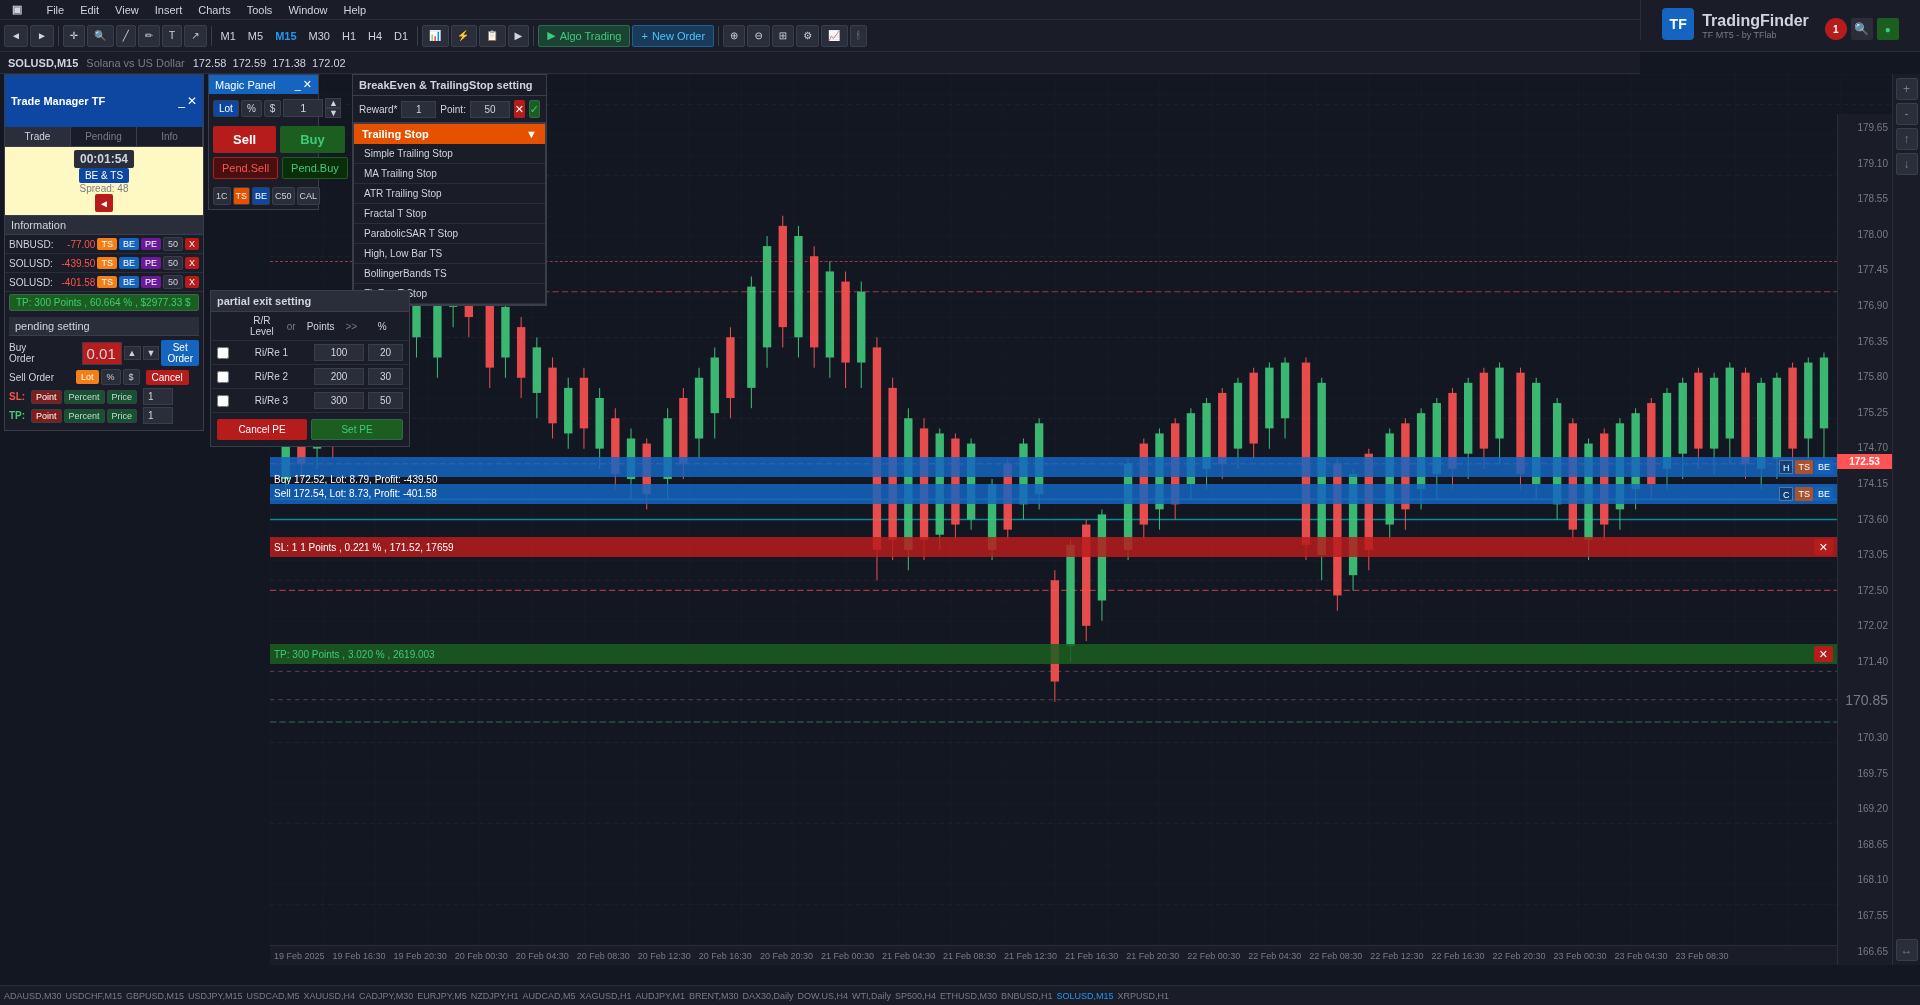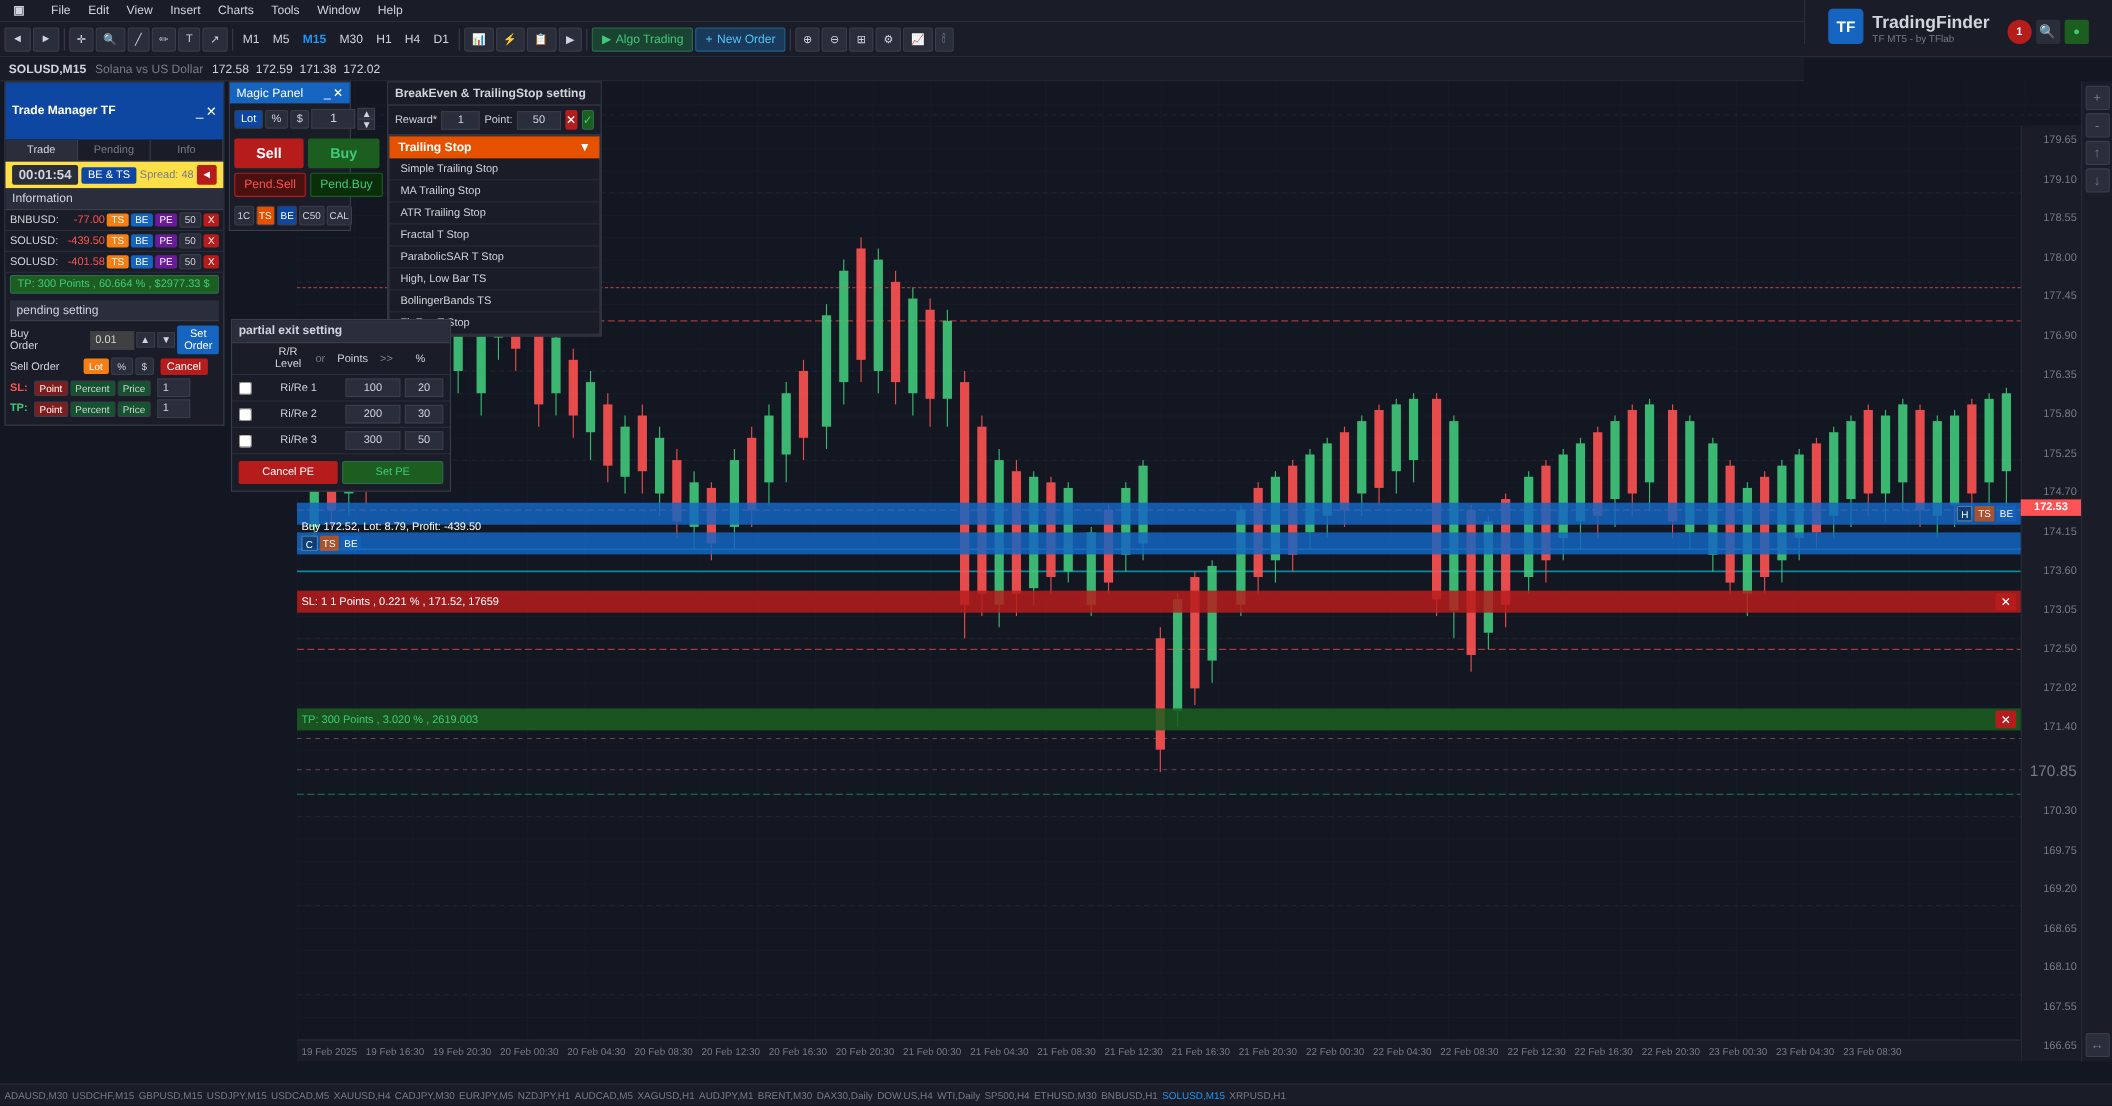--- a/index.html
+++ b/index.html
@@ -28,21 +28,21 @@
     .bottom-bar { position: absolute; bottom: 0; left: 0; right: 0; height: 20px; background: #1a1d27; border-top: 1px solid #2a2d3a; display: flex; align-items: center; padding: 0 4px; gap: 4px; overflow: hidden; }
     .bottom-symbol { color: #787b86; font-size: 9px; cursor: pointer; white-space: nowrap; }
     .bottom-symbol.active { color: #2196F3; }
     
     
     .trade-manager { position: absolute; top: 74px; left: 4px; width: 200px; background: #1a1d27; border: 1px solid #3a3d4a; z-index: 50; }
     .panel-header { background: #0d47a1; color: white; padding: 19px 6px; font-size: 11px; font-weight: bold; display: flex; justify-content: space-between; align-items: center; }
     .panel-tabs { display: flex; background: #1a1d27; border-bottom: 1px solid #3a3d4a; }
     .panel-tab { flex: 1; text-align: center; padding: 4px 2px; font-size: 10px; cursor: pointer; color: #787b86; border-right: 1px solid #3a3d4a; }
     .panel-tab.active { color: #d1d4dc; background: #2a2d3a; }
-    .timer-row { display: flex; justify-content: space-between; align-items: center; padding: 3px 6px; background: #fde047; }
+    .timer-row { display: flex; justify-content: space-between; align-items: center; padding: 3px 6px; background: #fef9c3; flex-direction: column; }
     .timer-display { background: #2a2d3a; padding: 2px 6px; font-size: 12px; font-weight: bold; color: #d1d4dc; border-radius: 2px; }
     .be-ts-btn { background: #0d47a1; color: white; border: none; padding: 2px 6px; font-size: 10px; cursor: pointer; border-radius: 2px; }
     .spread-text { font-size: 10px; color: #787b86; }
     
     
     .info-section { background: #1a1d27; }
     .info-header { background: #2a2d3a; padding: 3px 6px; font-size: 11px; color: #d1d4dc; border-top: 1px solid #3a3d4a; border-bottom: 1px solid #3a3d4a; }
     .info-row { display: flex; align-items: center; padding: 2px 4px; gap: 2px; border-bottom: 1px solid #2a2d3a; }
     .info-symbol { color: #d1d4dc; font-size: 10px; flex: 1; }
     .info-value { font-size: 10px; }
@@ -54,21 +54,21 @@
     .btn-x { background: #b71c1c; color: white; border: none; padding: 1px 4px; font-size: 9px; cursor: pointer; border-radius: 2px; }
     
     
     .tp-indicator { background: #1b5e20; color: #40c97a; padding: 2px 6px; font-size: 10px; border: 1px solid #2d6a4f; margin: 2px 4px; border-radius: 2px; cursor: pointer; }
     
     
     .pending-section { padding: 4px; }
     .pending-header { color: #d1d4dc; font-size: 11px; padding: 3px 6px; background: #2a2d3a; border-bottom: 1px solid #3a3d4a; margin-bottom: 4px; }
     .pending-row { display: flex; align-items: center; gap: 2px; margin-bottom: 3px; }
     .pending-label { color: #d1d4dc; font-size: 10px; width: 65px; }
-    .pending-input { background: #404040; border: 1px solid #3a3d4a; color: #d1d4dc; width: 45px; padding: 2px 4px; font-size: 10px; margin-left: 33px; }
+    .pending-input { background: #b91c1c; border: 1px solid #3a3d4a; color: #d1d4dc; width: 45px; padding: 2px 4px; font-size: 15px; margin-left: 33px; }
     .sl-tp-row { display: flex; align-items: center; gap: 2px; margin-bottom: 2px; }
     .sl-label { color: #ff5252; font-size: 10px; width: 20px; font-weight: bold; }
     .tp-label { color: #40c97a; font-size: 10px; width: 20px; font-weight: bold; }
     .type-btn { background: #14532d; border: 1px solid #3a3d4a; color: #d1d4dc; padding: 1px 4px; font-size: 9px; cursor: pointer; border-radius: 2px; }
     .type-btn.active { background: #7f1d1d; color: white; }
     
     
     .magic-panel { position: absolute; top: 74px; left: 208px; width: 111px; background: #1a1d27; border: 1px solid #3a3d4a; z-index: 51; }
     .magic-panel-header { background: #1565c0; color: white; padding: 3px 6px; font-size: 11px; display: flex; justify-content: space-between; align-items: center; }
     .magic-row { display: flex; align-items: center; padding: 4px; gap: 2px; }
@@ -488,20 +488,21 @@
     <span style="flex:1;margin-top:25px;">Buy 172.52, Lot: 8.79, Profit: -439.50</span>
     <div style="display:flex;gap:2px;">
       <button style="background:rgba(0,0,0,0.3);border:1px solid rgba(255,255,255,0.3);color:white;padding:0 3px;font-size:9px;cursor:pointer;border-radius:1px;height:14px;line-height:14px;">H</button>
       <button style="background:rgba(230,81,0,0.7);border:none;color:white;padding:0 3px;font-size:9px;cursor:pointer;border-radius:1px;height:14px;line-height:14px;">TS</button>
       <button style="background:rgba(21,101,192,0.7);border:none;color:white;padding:0 3px;font-size:9px;cursor:pointer;border-radius:1px;height:14px;line-height:14px;">BE</button>
     </div>
   </div>
   
   
   <div style="position:absolute;top:46%;left:0;right:55px;height:20px;background:rgba(21,101,192,0.85);display:flex;align-items:center;padding:0 4px;font-size:10px;color:white;cursor:pointer;">
+    <span style="flex:1;">Sell 172.54, Lot: 8.73, Profit: -401.58</span>
     <div style="display:flex;gap:2px;">
       <button style="background:rgba(0,0,0,0.3);border:1px solid rgba(255,255,255,0.3);color:white;padding:0 3px;font-size:9px;cursor:pointer;border-radius:1px;height:14px;line-height:14px;">C</button>
       <button style="background:rgba(230,81,0,0.7);border:none;color:white;padding:0 3px;font-size:9px;cursor:pointer;border-radius:1px;height:14px;line-height:14px;">TS</button>
       <button style="background:rgba(21,101,192,0.7);border:none;color:white;padding:0 3px;font-size:9px;cursor:pointer;border-radius:1px;height:14px;line-height:14px;">BE</button>
     </div>
   </div>
   
   
   <div style="position:absolute;top:52%;left:0;right:55px;height:20px;background:rgba(183,28,28,0.85);display:flex;align-items:center;padding:0 4px;font-size:10px;color:white;cursor:pointer;">
     <span style="flex:1;">SL: 1 1  Points , 0.221 % , 171.52, 17659</span>

